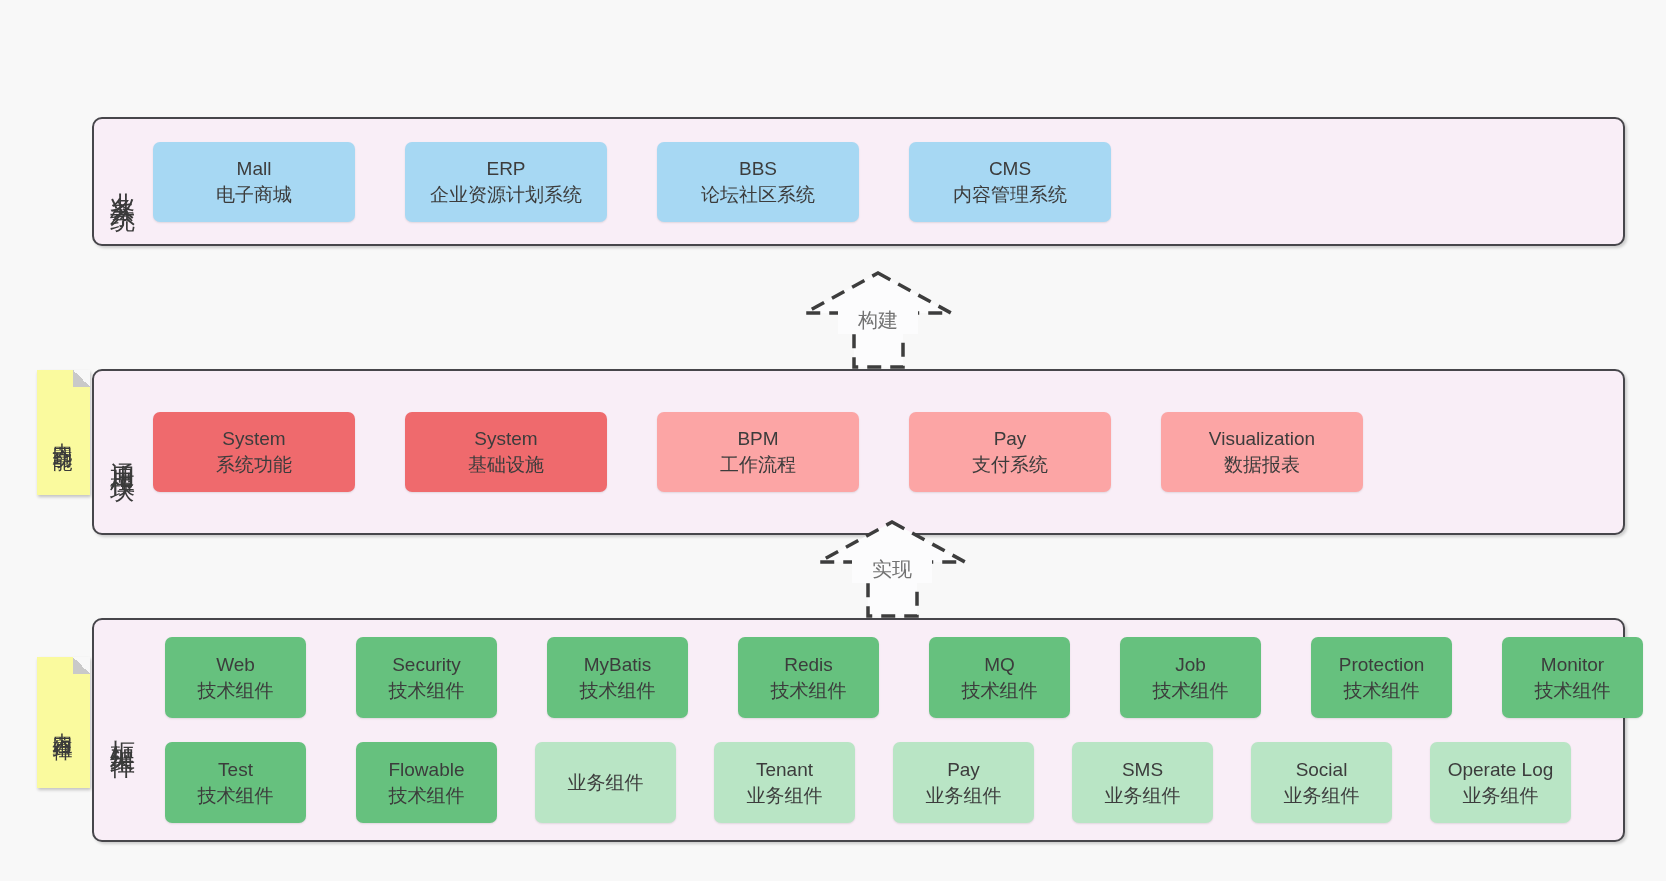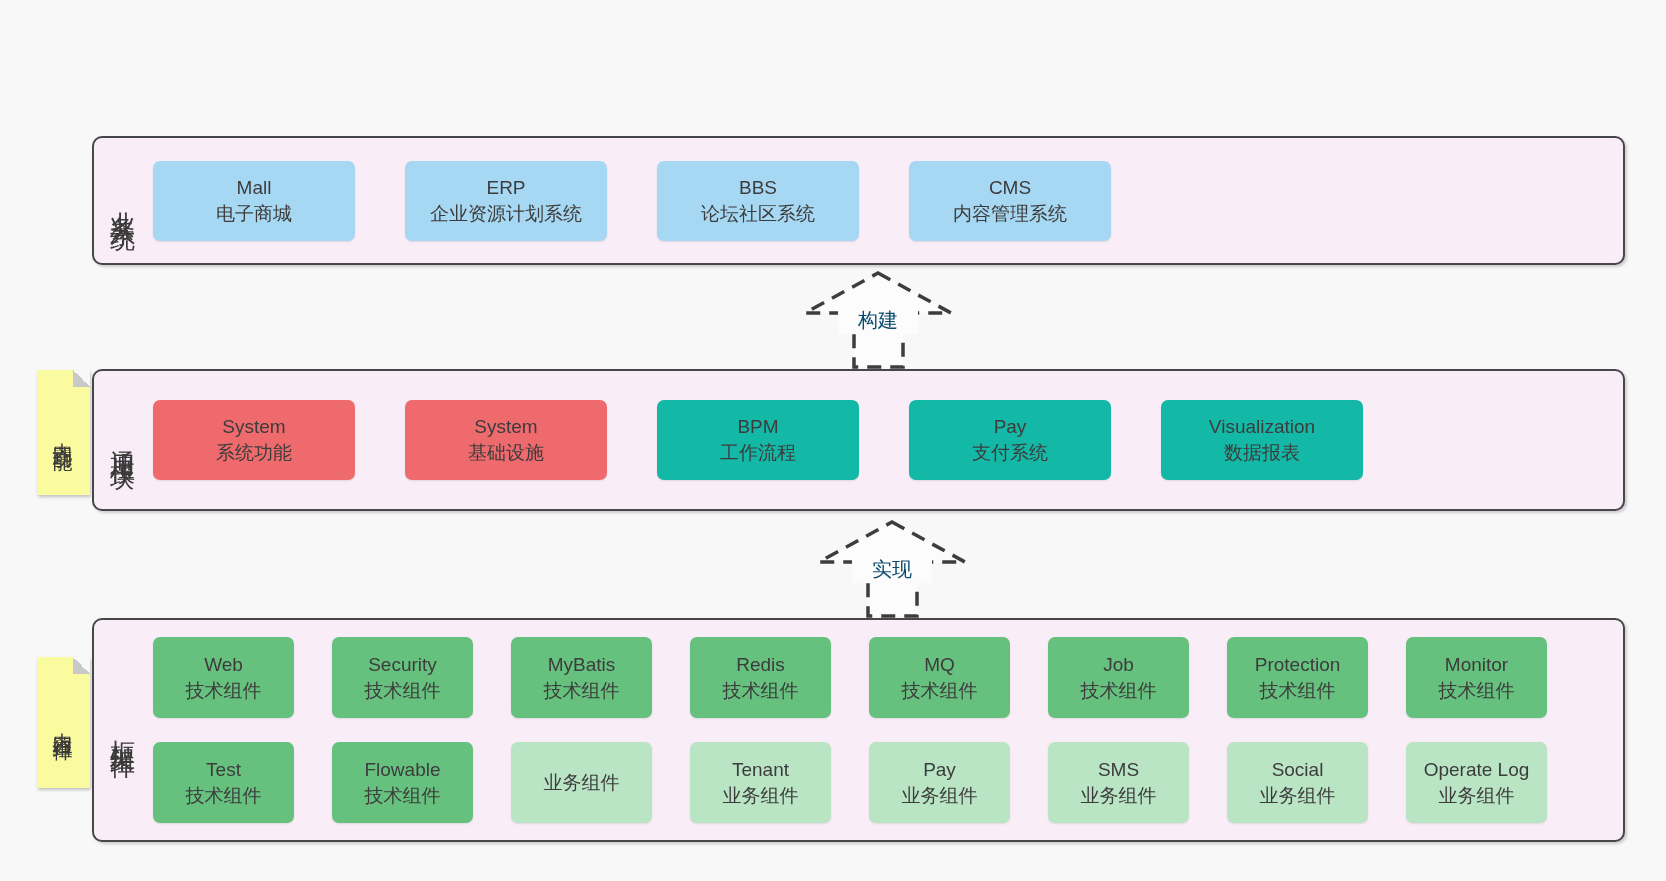--- a/index.html
+++ b/index.html
@@ -6,42 +6,42 @@
   .stage{
     position:relative;width:1666px;height:881px;background:#f8f8f8;overflow:hidden;
     font-family:"Liberation Sans","DejaVu Sans",sans-serif;color:#3c3c3c;
   }
   .band{
     position:absolute;left:92px;width:1533px;box-sizing:border-box;
     background:#f9eef7;border:2px solid #47464b;border-radius:10px;
     box-shadow:2px 2px 3px rgba(0,0,0,0.18);
     display:flex;
   }
-  .band-business{top:136px;height:129px;}
-  .band-modules{top:369px;height:142px;}
+  .band-business{top:117px;height:129px;}
+  .band-modules{top:369px;height:166px;}
   .band-components{top:618px;height:224px;}
   .band-label{
     width:59px;flex:0 0 59px;display:flex;align-items:center;justify-content:center;
     writing-mode:vertical-rl;text-orientation:upright;
     font-size:25px;letter-spacing:5px;color:#3a3a3a;
   }
   .band-boxes{flex:1;display:flex;align-items:center;gap:50px;}
   .band-components .band-boxes{flex-direction:column;justify-content:center;align-items:flex-start;gap:24px;}
   .brow{display:flex;gap:38px;}
   .box{
     border-radius:7px;display:flex;flex-direction:column;align-items:center;justify-content:center;
     text-align:center;font-size:19px;line-height:26px;padding:0 4px;box-sizing:border-box;
     box-shadow:0 1px 2px rgba(0,0,0,0.10);
   }
   .band-business .box,.band-modules .box{width:202px;height:80px;flex:0 0 202px;}
   .band-components .box{width:141px;height:81px;flex:0 0 141px;}
   .blue{background:#a7d8f3;}
   .red{background:#ef6a6d;}
-  .pink{background:#14b8a6;}
-  .green{background:#66c17e;}
+  .pink{background:#fca5a5;}
+  .green{background:#66c17e;margin-left:12px;}
   .lightgreen{background:#b9e5c5;}
   .sticky{
     position:absolute;left:37px;width:53px;background:#fafa9e;
     box-shadow:1px 2px 3px rgba(0,0,0,0.22);
     display:flex;align-items:center;justify-content:center;
   }
   .sticky-modules{top:370px;height:125px;}
   .sticky-components{top:657px;height:131px;}
   .sticky .vtext{
     writing-mode:vertical-rl;text-orientation:upright;
@@ -50,21 +50,21 @@
   .sticky .fold{
     position:absolute;top:0;right:0;width:17px;height:17px;
     background:linear-gradient(to bottom left,#f8f8f8 50%,#c9c9c9 50%);
   }
   .arrow{position:absolute;width:156px;height:100px;}
   .arrow-build{left:800px;top:270px;}
   .arrow-implement{left:814px;top:519px;}
   .arrow svg{display:block;}
   .arrow .arrow-label{
     position:absolute;left:50%;top:37px;transform:translateX(-50%);
-    background:#fcfcfd;padding:0 20px;font-size:20px;color:#0c4a6e;white-space:nowrap;
+    background:#fcfcfd;padding:0 20px;font-size:20px;color:#737373;white-space:nowrap;
   }
 </style>
 </head>
 <body>
 
 <div class="stage">
 
   <div class="band band-business">
     <div class="band-label">业务系统</div>
     <div class="band-boxes">

